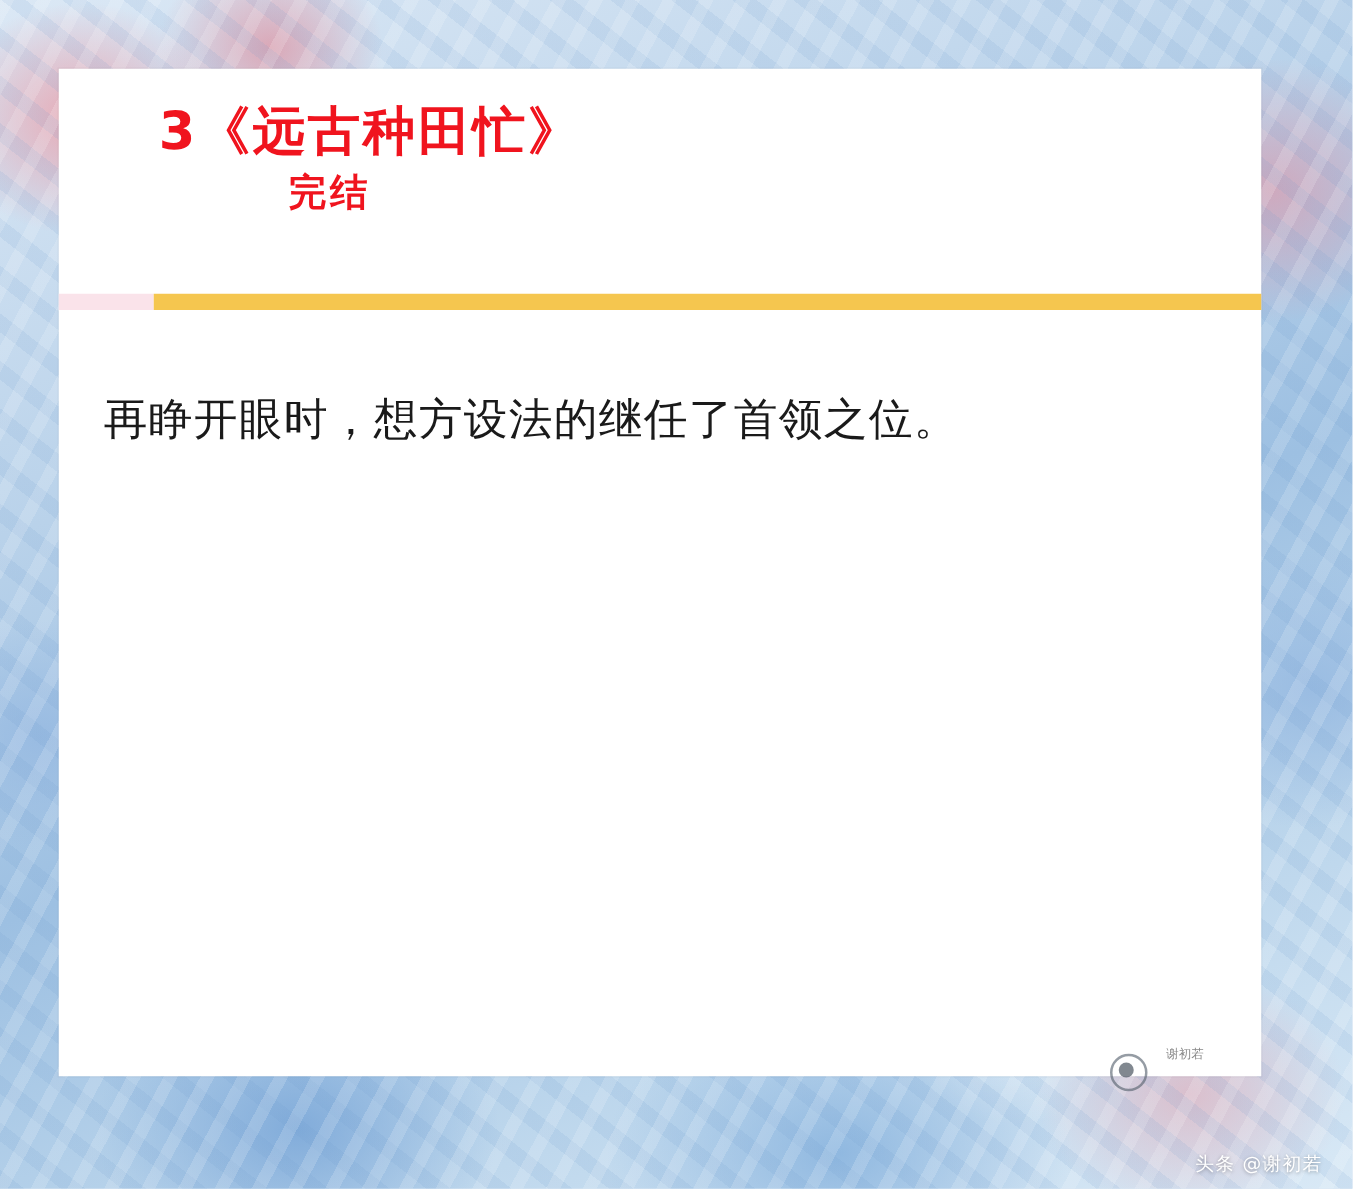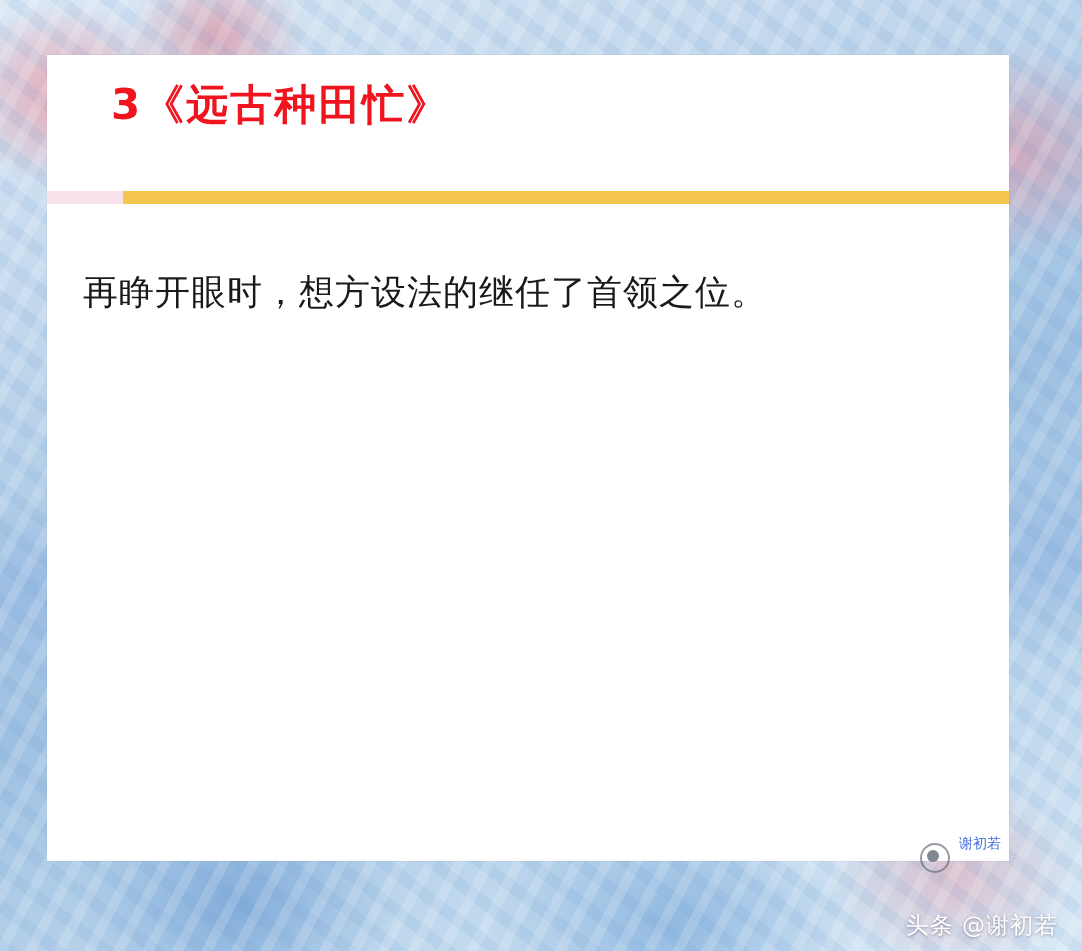--- a/index.html
+++ b/index.html
@@ -47,22 +47,22 @@
     position: absolute;
     left: 47px;
     top: 55px;
     width: 962px;
     height: 806px;
     background: #ffffff;
     box-shadow: 0 0 0 1px rgba(0,0,0,0.03);
   }
 
   .header {
-    padding: 22px 0 0 0;
-    height: 136px;
+    padding: 22px 0 0 16px;
+    height: 180px;
     box-sizing: border-box;
   }
   .title-line {
     color: #f0141e;
     font-family: "DejaVu Sans", "Liberation Sans", sans-serif;
     font-weight: 700;
     letter-spacing: 2px;
     white-space: nowrap;
   }
   #title {
@@ -104,27 +104,27 @@
   #body-text p {
     margin: 0;
   }
   #body-text p.tight {
     line-height: 96px;
   }
 
   
   #stamp {
     position: absolute;
-    right: 56px;
+    right: 88px;
     bottom: 58px;
     width: 92px;
     height: 58px;
-    color: #1d4ed8;
+    color: #737373;
     font-family: "DejaVu Sans", "Liberation Sans", sans-serif;
-    font-size: 14px;
+    font-size: 10px;
     line-height: 17px;
     text-align: center;
     opacity: 0.85;
   }
   #stamp .ring {
     position: absolute;
     left: -14px;
     top: 8px;
     width: 26px;
     height: 26px;
@@ -140,34 +140,35 @@
     height: 12px;
     background: rgba(70,80,92,0.8);
     border-radius: 50%;
   }
   #footer-watermark {
     position: absolute;
     right: 24px;
     bottom: 10px;
     color: #ffffff;
     font-family: "DejaVu Sans", "Liberation Sans", sans-serif;
-    font-size: 23px;
+    font-size: 15px;
     letter-spacing: 1px;
     text-shadow: 0 1px 3px rgba(0,0,0,0.35);
   }
 </style>
 </head>
 <body>
 
 <div id="bg"></div>
 
 <div id="card">
 
   <div class="header">
     <div class="title-line" id="title">3《远古种田忙》</div>
+    <div class="title-line" id="status">完结</div>
   </div>
 
   <div id="divider">
     <div class="bar-pink"></div>
     <div class="bar-gold"></div>
   </div>
 
   <div id="body-text">
     <p class="tight">再睁开眼时，想方设法的继任了首领之位。</p>
   </div>

